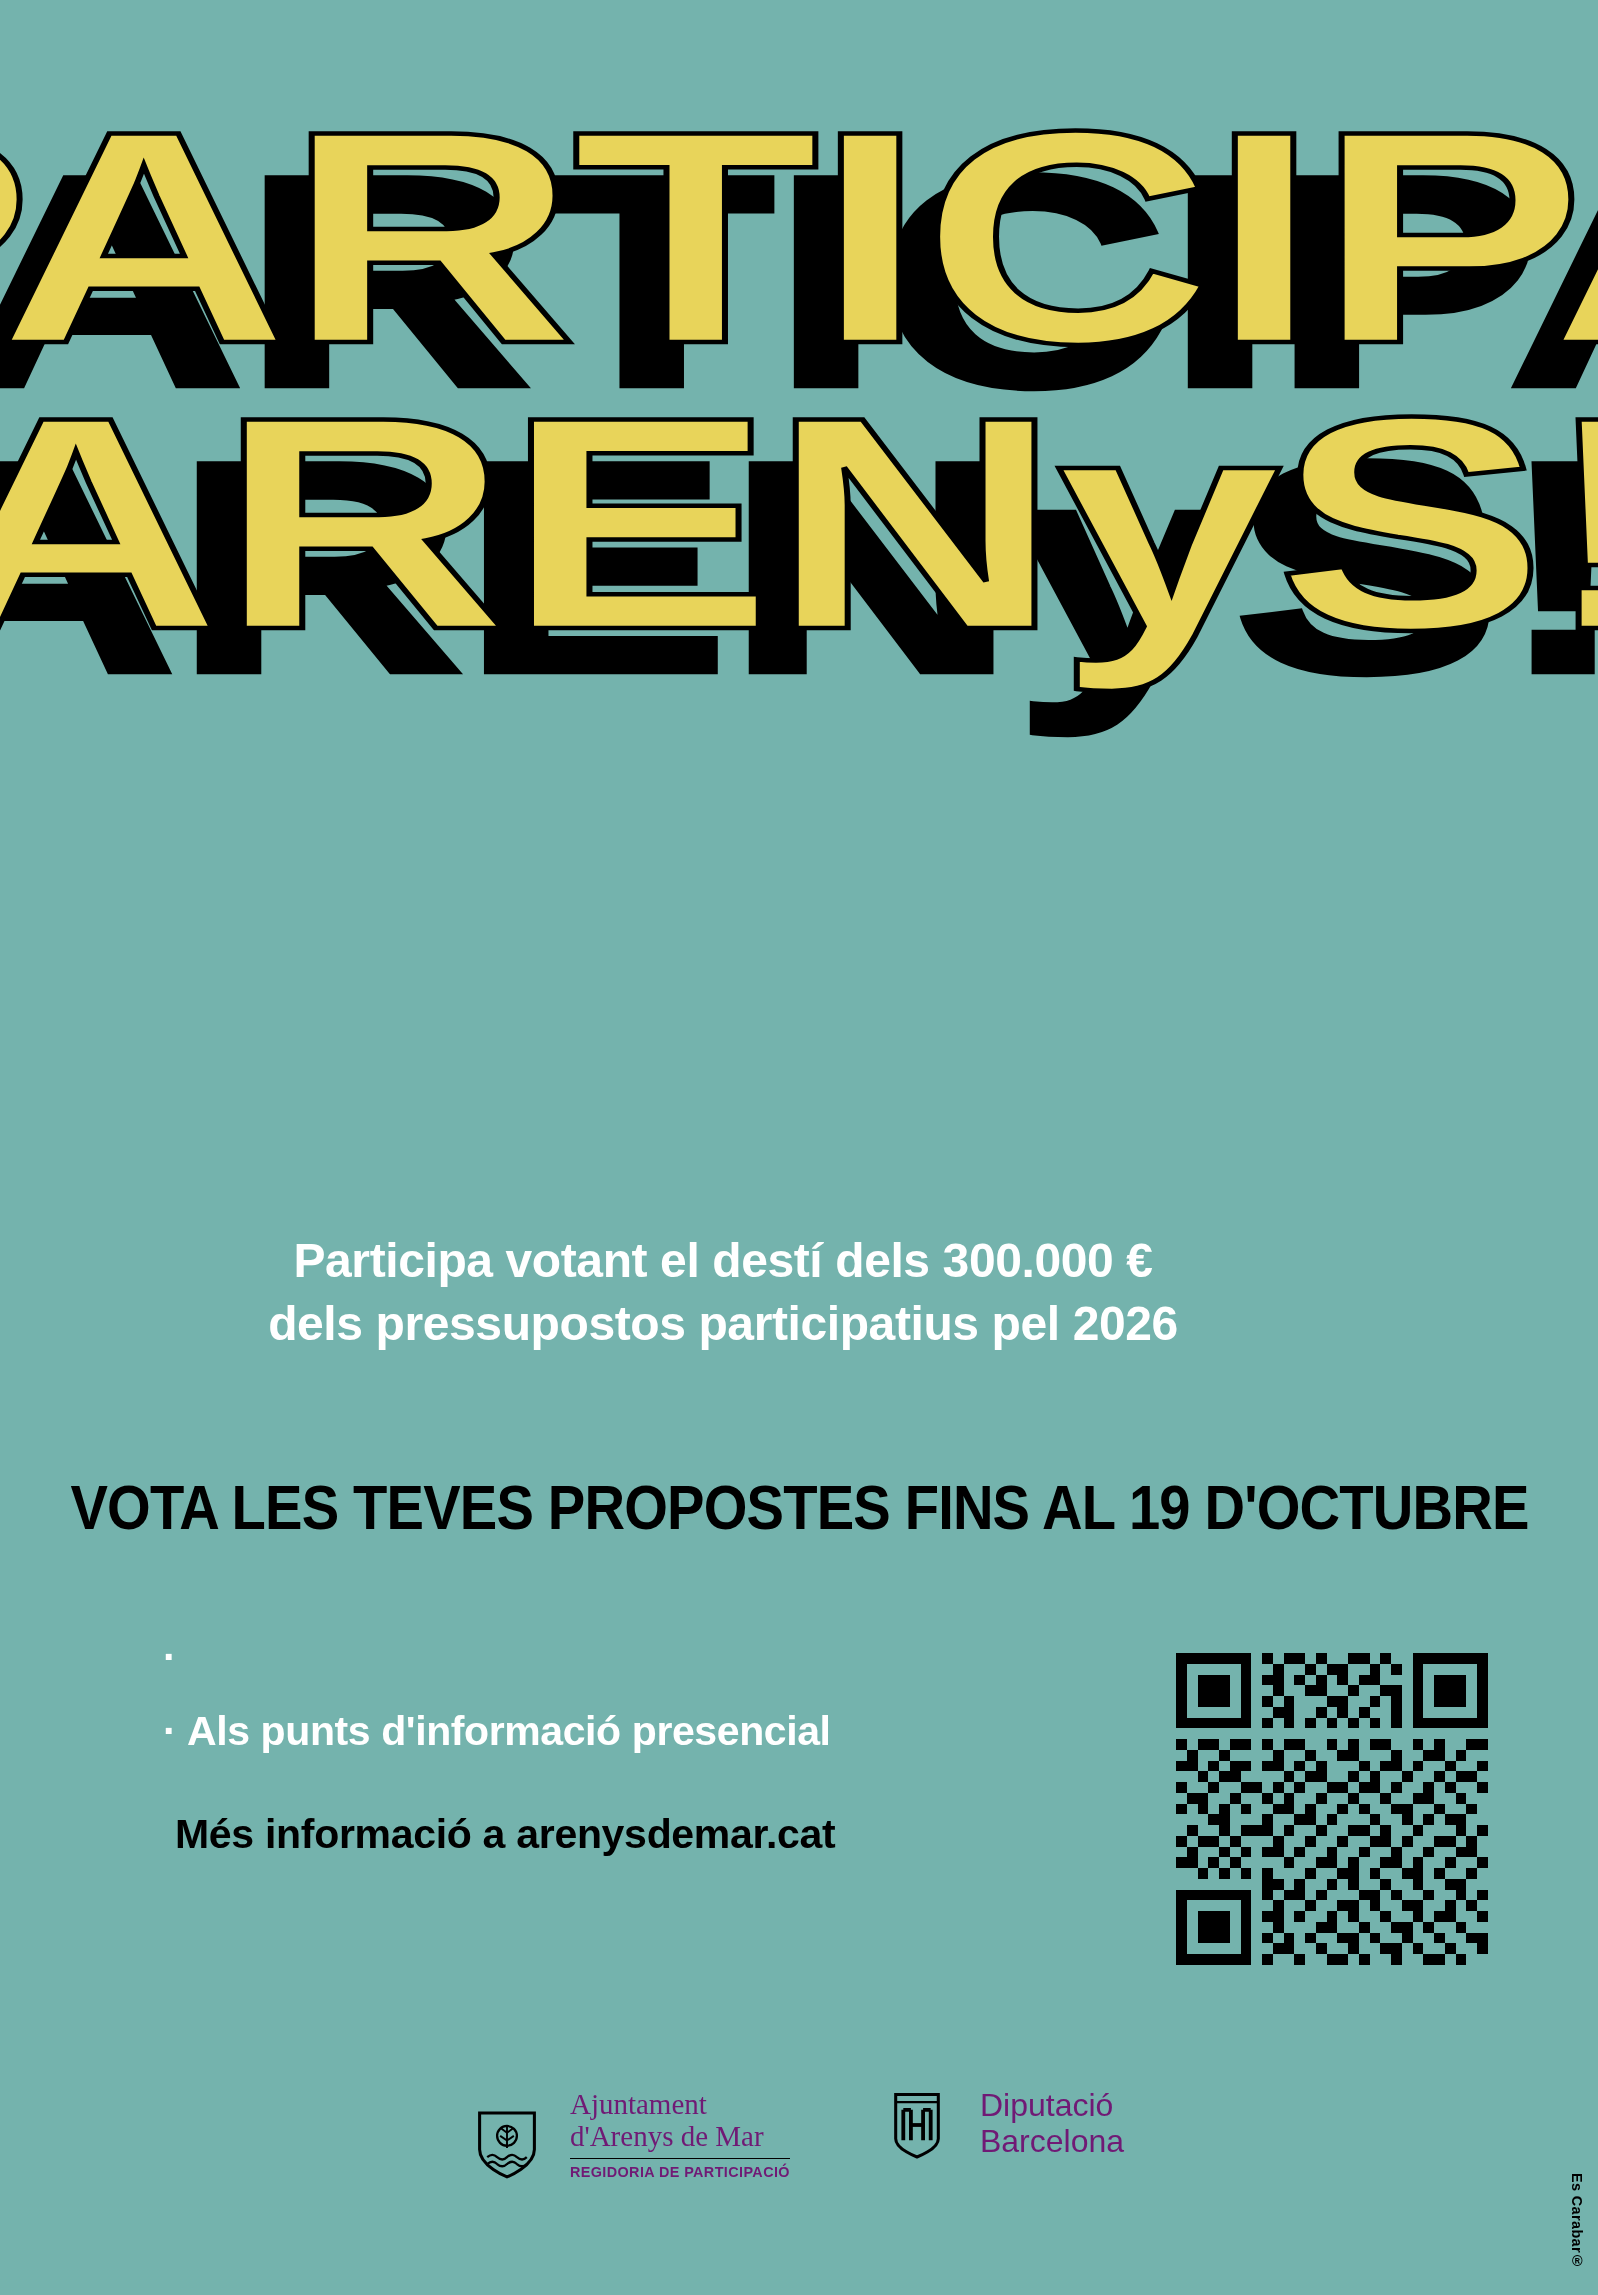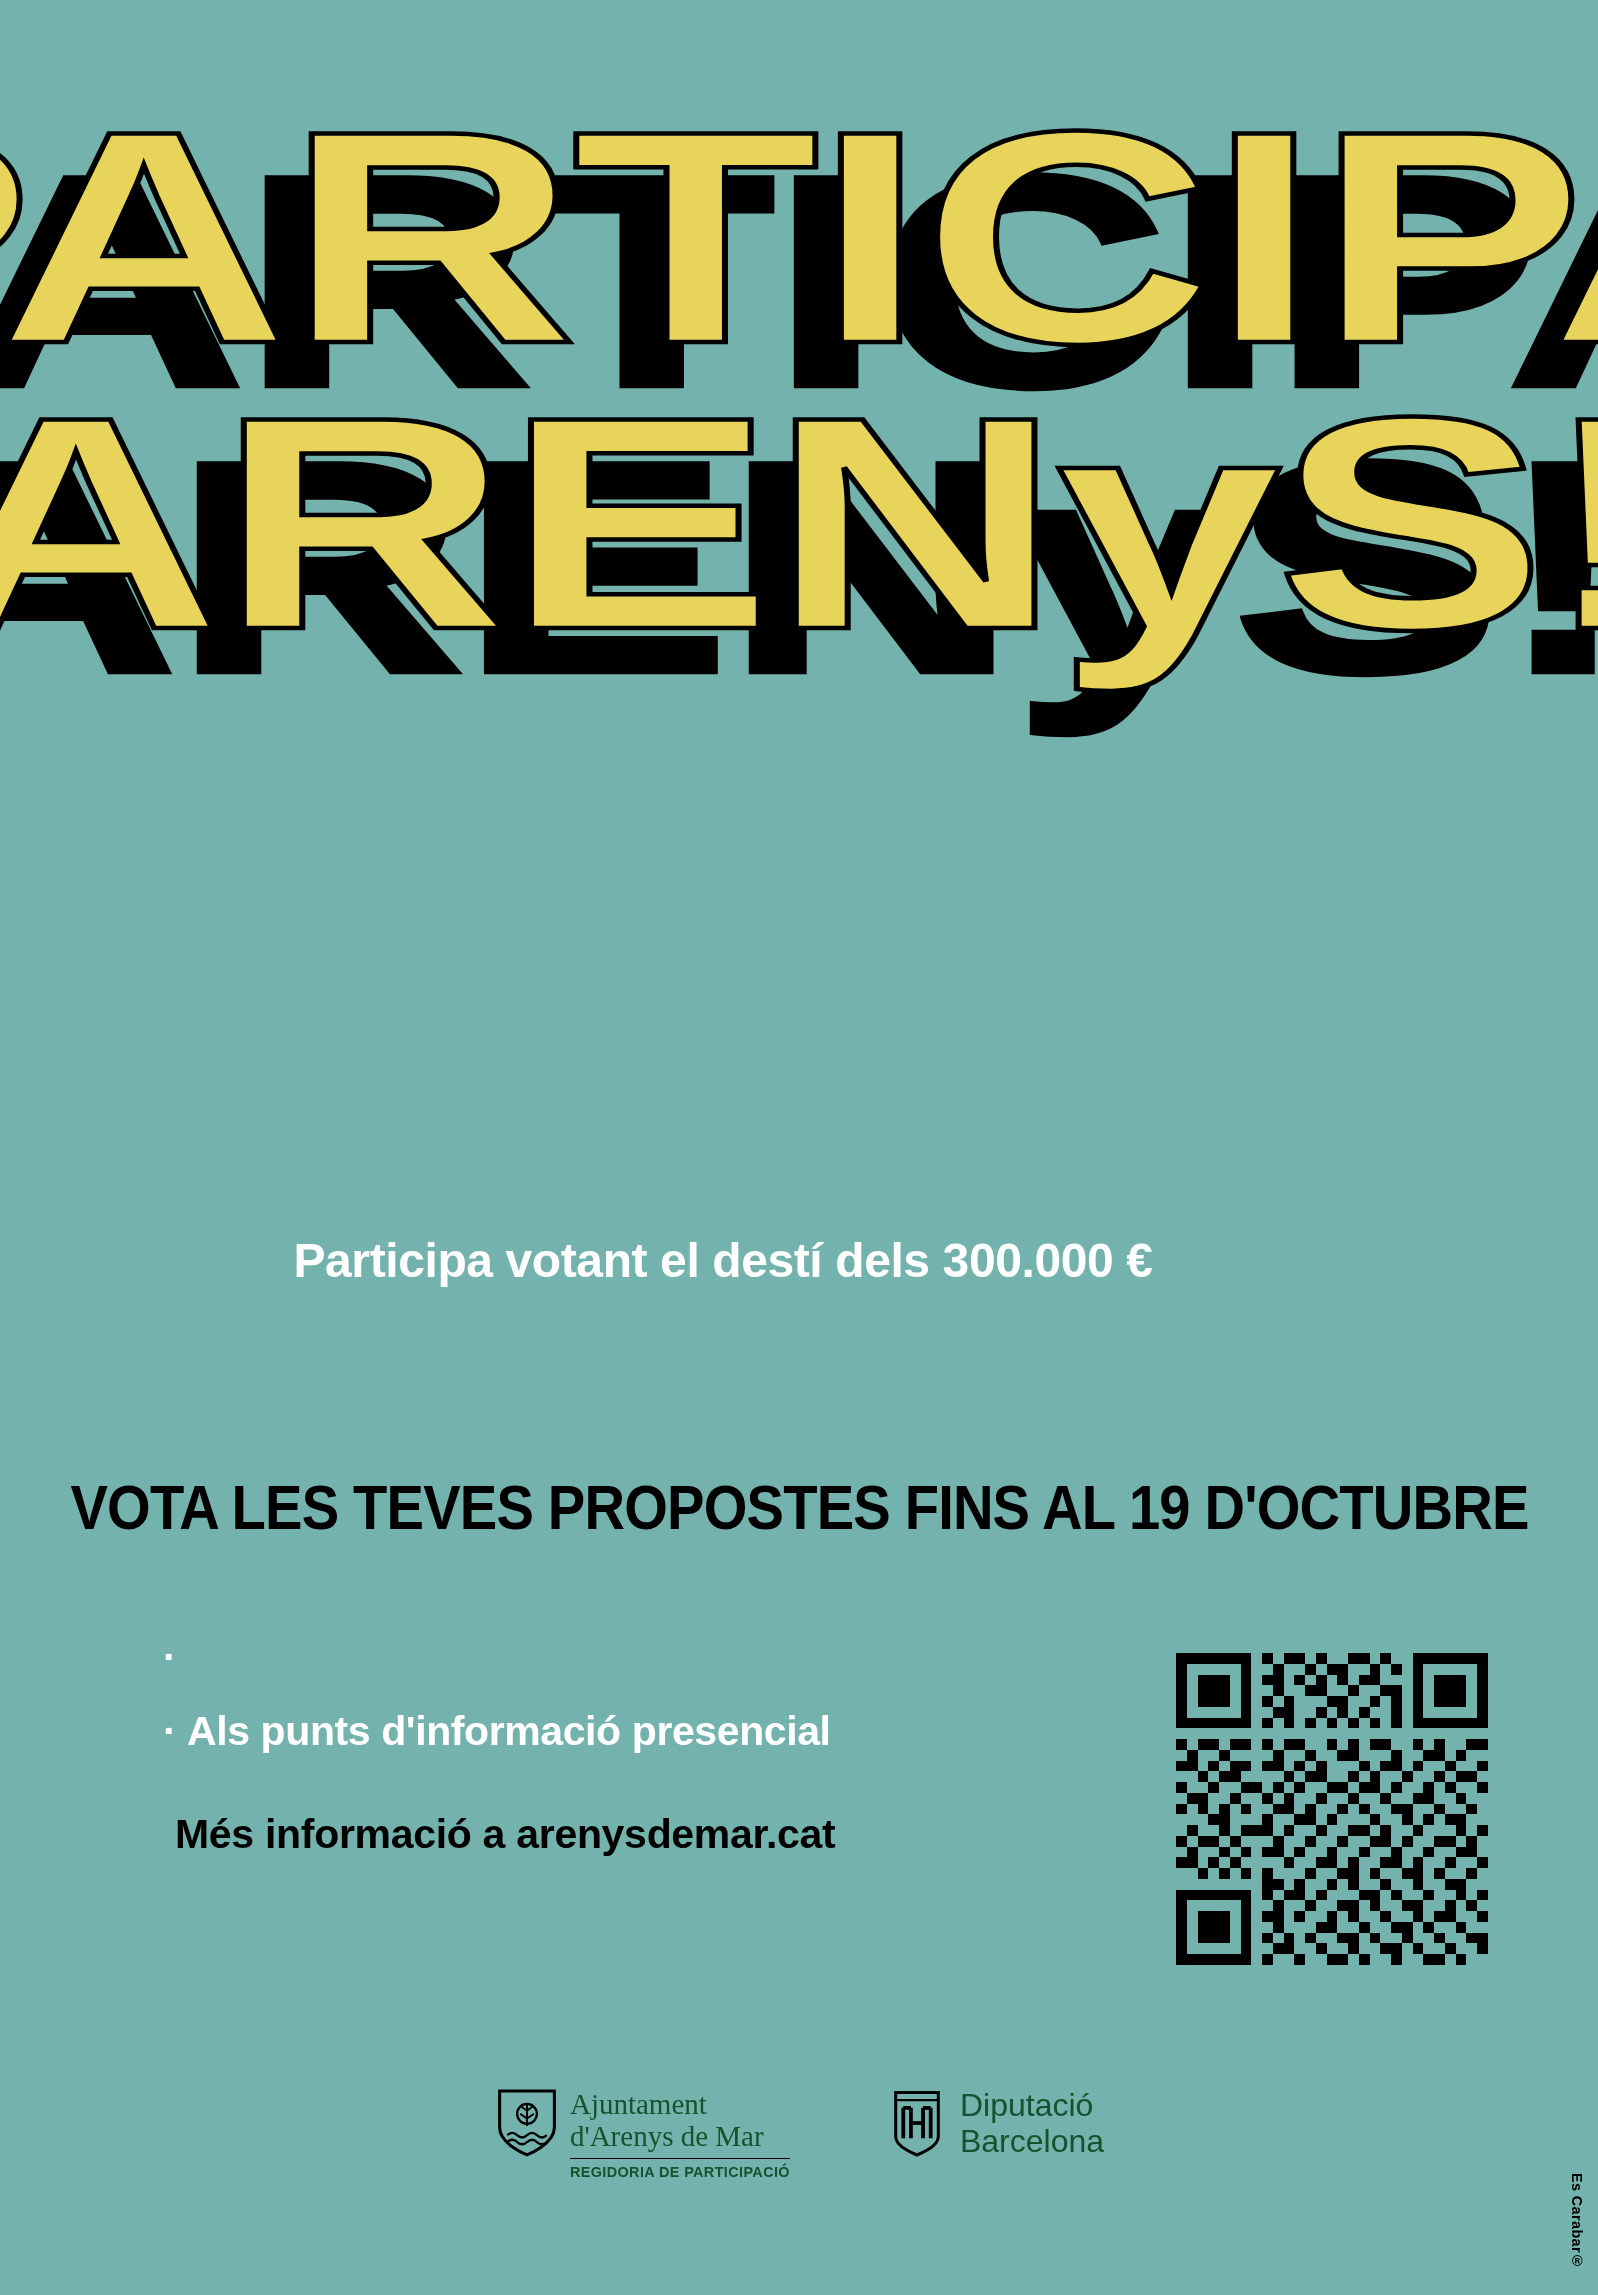--- a/index.html
+++ b/index.html
@@ -147,23 +147,23 @@
     top: 2088px;
     left: 0;
     width: 1599px;
     display: flex;
     justify-content: center;
     align-items: flex-start;
     gap: 95px;
   }
   .logo-group {
     display: flex;
-    align-items: flex-start;
-    gap: 11px;
-    color: #14532d;
+    align-items: flex-end;
+    gap: 31px;
+    color: #701a75;
   }
   .crest {
     width: 64px;
     height: 70px;
   }
   .logo-text-main {
     font-family: "Liberation Serif", serif;
     font-size: 29px;
     line-height: 1.12;
     font-weight: 400;
@@ -205,20 +205,21 @@
     <span class="fill">PARTICIPA</span>
   </div>
   <div class="headline-line" id="hl2">
     <span class="shadow">ARENyS!</span>
     <span class="fill">ARENyS!</span>
   </div>
 </div>
 
 <div class="subtitle">
   <div>Participa votant el destí dels 300.000 €</div>
+  <div>dels pressupostos participatius pel 2026</div>
 </div>
 
 <div class="deadline">
   <span>VOTA LES TEVES PROPOSTES FINS AL 19 D'OCTUBRE</span>
 </div>
 
 <div class="info-block">
 
   <div class="bullet-row">
     <span class="bullet-dot">·</span>

